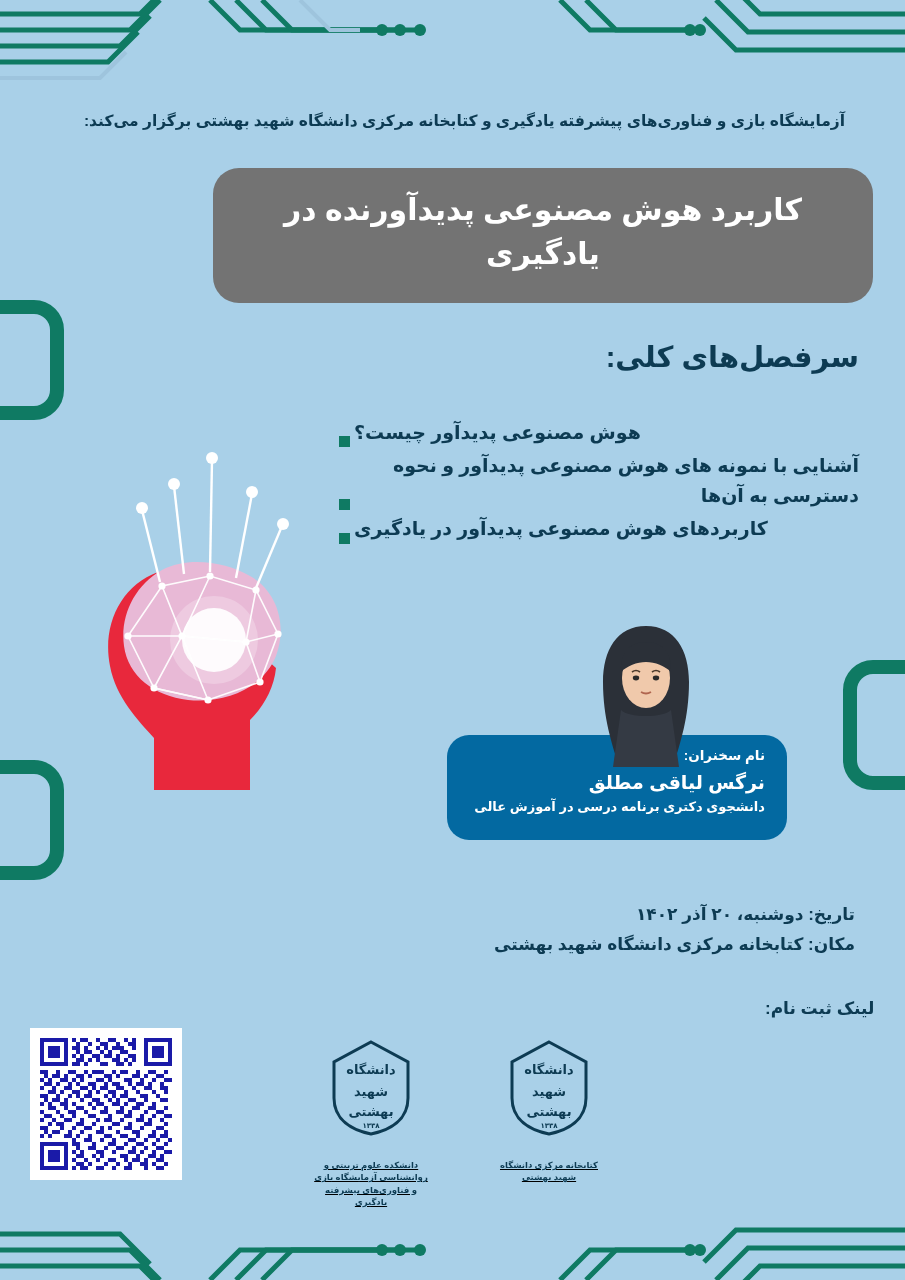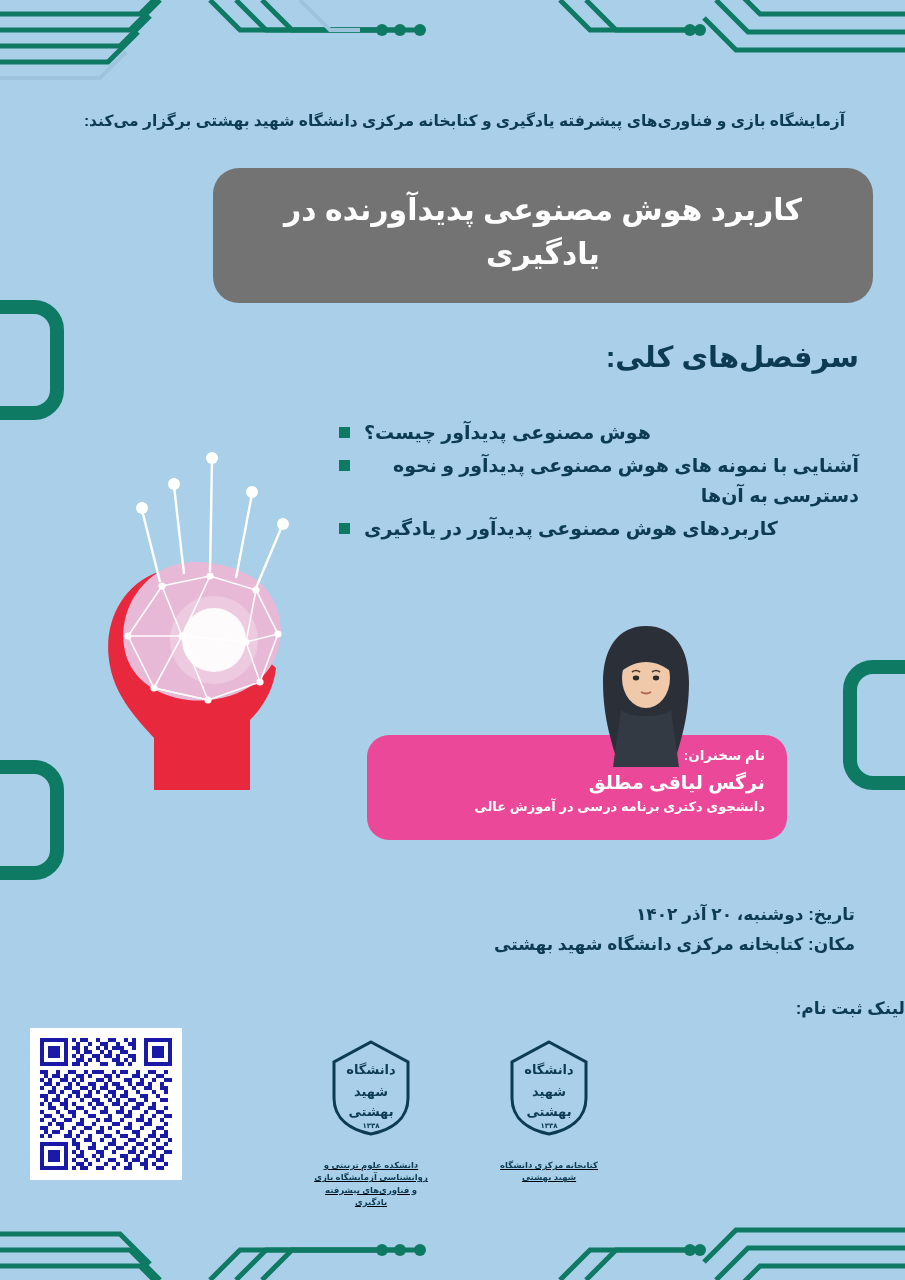--- a/index.html
+++ b/index.html
@@ -83,23 +83,23 @@
     color: #0d3b53;
   }
   .topics {
     position: absolute;
     top: 418px; right: 46px;
     width: 520px;
     text-align: right;
   }
   .topic-row {
     display: flex;
-    align-items: flex-start;
+    align-items: flex-end;
     justify-content: flex-end;
-    gap: 14px;
+    gap: 4px;
     margin-bottom: 4px;
   }
   .topic-text {
     font-size: 19px;
     font-weight: bold;
     color: #0d3b53;
     line-height: 1.55;
     text-align: right;
   }
   .bullet {
@@ -120,22 +120,22 @@
   .speaker-photo {
     position: absolute;
     right: 200px; top: 622px;
     width: 118px; height: 145px;
     overflow: hidden;
     z-index: 3;
   }
   .speaker-panel {
     position: absolute;
     right: 118px; top: 735px;
-    width: 420px; height: 105px;
-    background: #ec4899;
+    width: 340px; height: 105px;
+    background: #0369a1;
     border-radius: 22px;
     padding: 12px 22px 18px 22px;
     text-align: right;
     z-index: 2;
   }
   .sp-label { color: #ffffff; font-size: 13.5px; font-weight: bold; }
   .sp-name  { color: #ffffff; font-size: 19px; font-weight: bold; margin-top: 8px; }
   .sp-desc  { color: #ffffff; font-size: 13px; font-weight: bold; margin-top: 5px; }
 
   
@@ -147,21 +147,21 @@
     font-weight: bold;
     color: #0d3b53;
     line-height: 1.75;
   }
 
   
   .reg-label {
     position: absolute;
     right: 0px; left: 46px; top: 998px;
     width: 140px;
-    text-align: right;
+    text-align: left;
     font-size: 17px;
     font-weight: bold;
     color: #0d3b53;
   }
   .qr-box {
     position: absolute;
     left: 30px; top: 1028px;
     width: 152px; height: 152px;
     background: #ffffff;
     padding: 10px;

